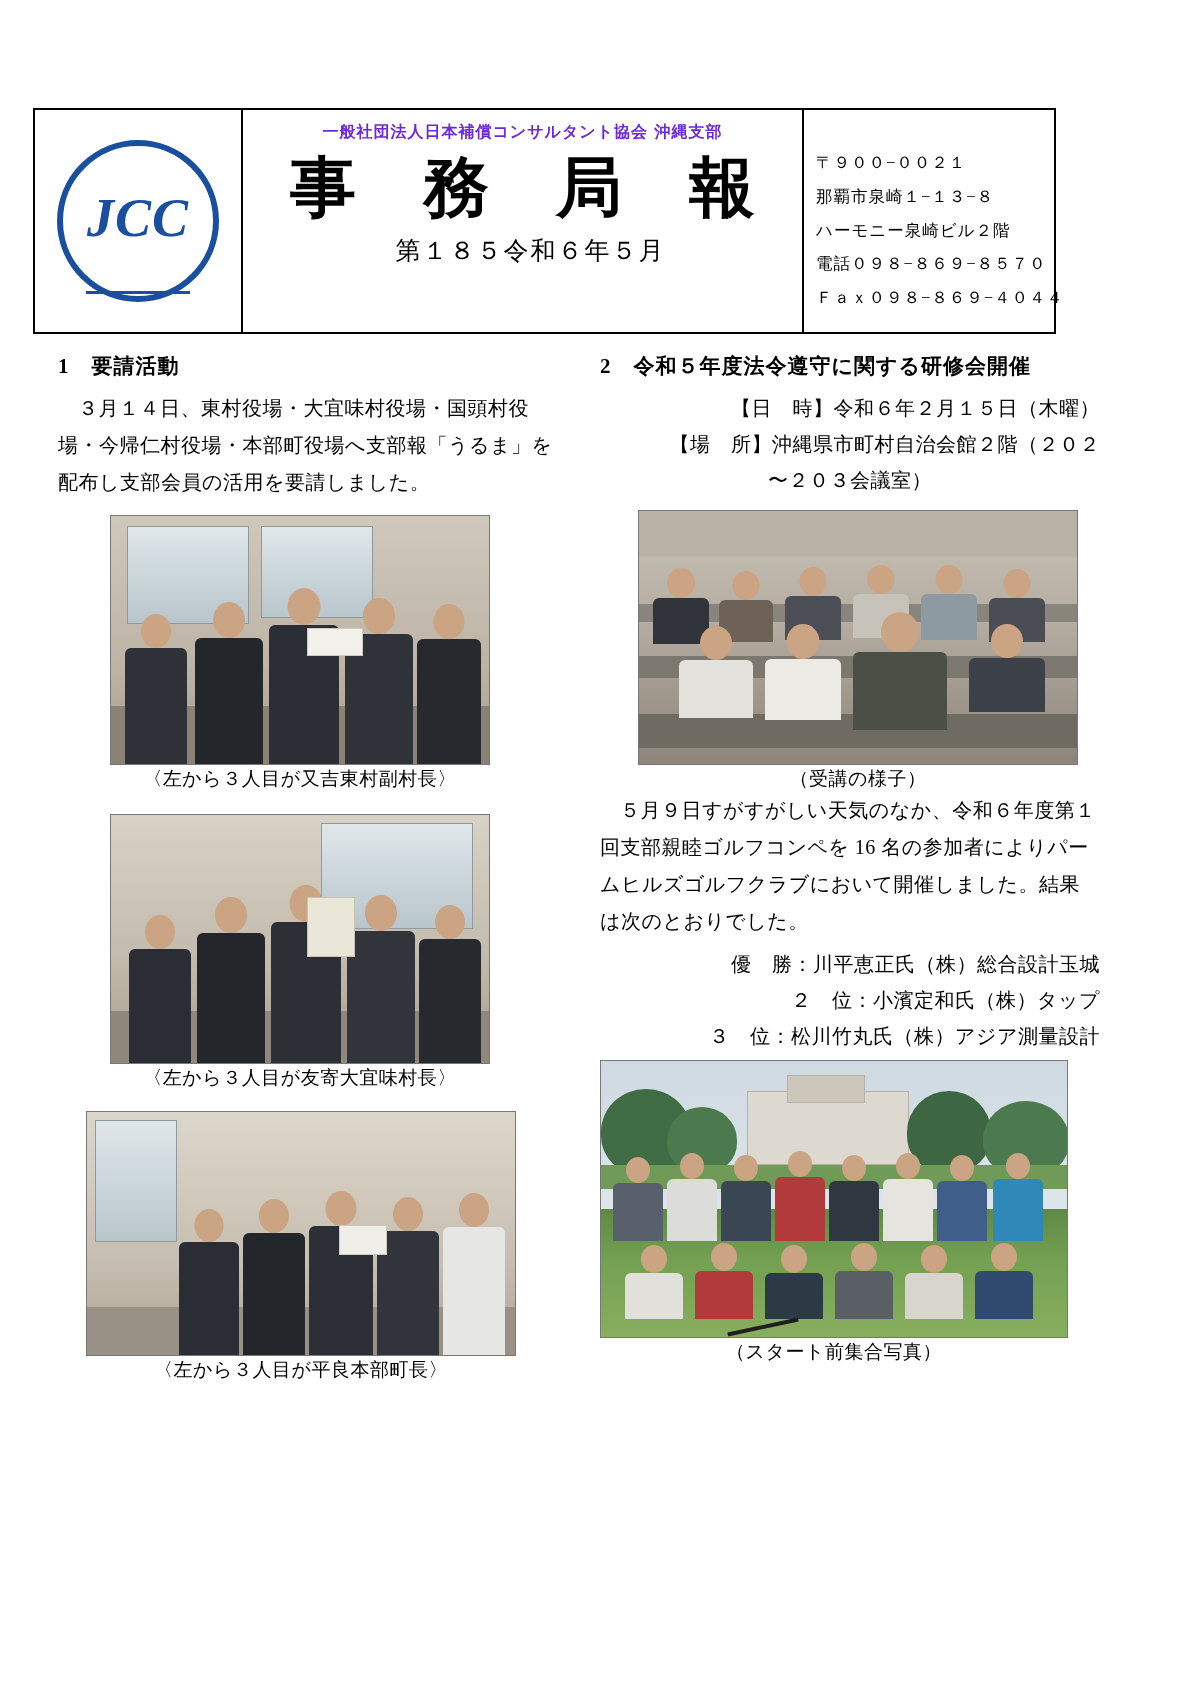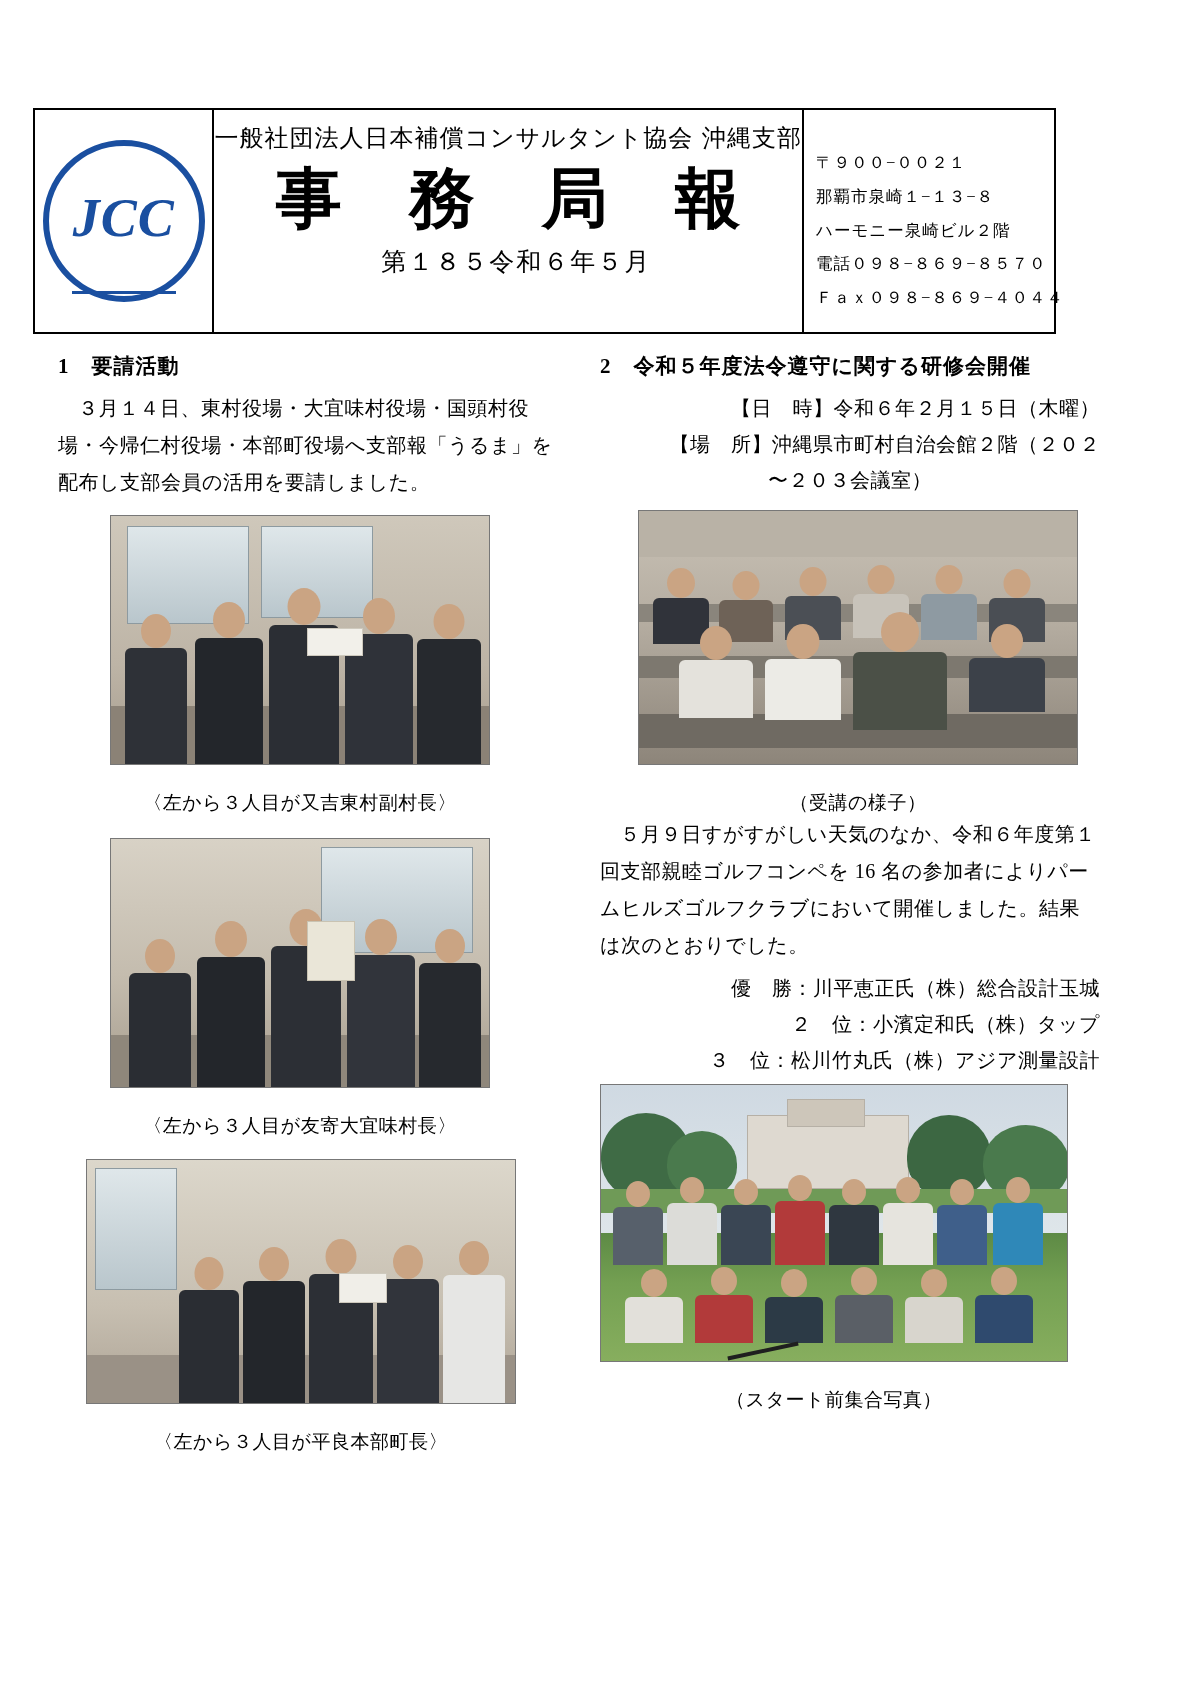--- a/index.html
+++ b/index.html
@@ -81,24 +81,24 @@
     border-right: 2px solid #000;
     box-sizing: border-box;
     display: flex;
     flex-direction: column;
     align-items: center;
     justify-content: flex-start;
     padding-top: 12px;
   }
   .mh-assoc {
     font-family: "DejaVu Serif", "Liberation Serif", serif;
-    font-weight: normal;
-    font-size: 24px;
+    font-weight: bold;
+    font-size: 16px;
     letter-spacing: 1px;
-    color: #000000;
+    color: #6d28d9;
     white-space: nowrap;
   }
   .mh-title {
     font-family: "DejaVu Serif", "Liberation Serif", serif;
     font-weight: bold;
     font-size: 66px;
     letter-spacing: 22px;
     margin-top: 8px;
     margin-left: 22px;
     line-height: 1.1;
@@ -155,21 +155,21 @@
     margin: 0;
     white-space: nowrap;
   }
   .indent1 { padding-left: 1.2em; text-align: right; }
   .center-line { text-align: center; }
 
   .caption {
     font-size: 19px;
     text-align: center;
     letter-spacing: 0.5px;
-    margin-top: 25px;
+    margin-top: 1px;
   }
 
   
   .photo {
     position: relative;
     overflow: hidden;
     background: #9aa4ad;
     border: 1px solid #777;
     box-sizing: border-box;
   }

